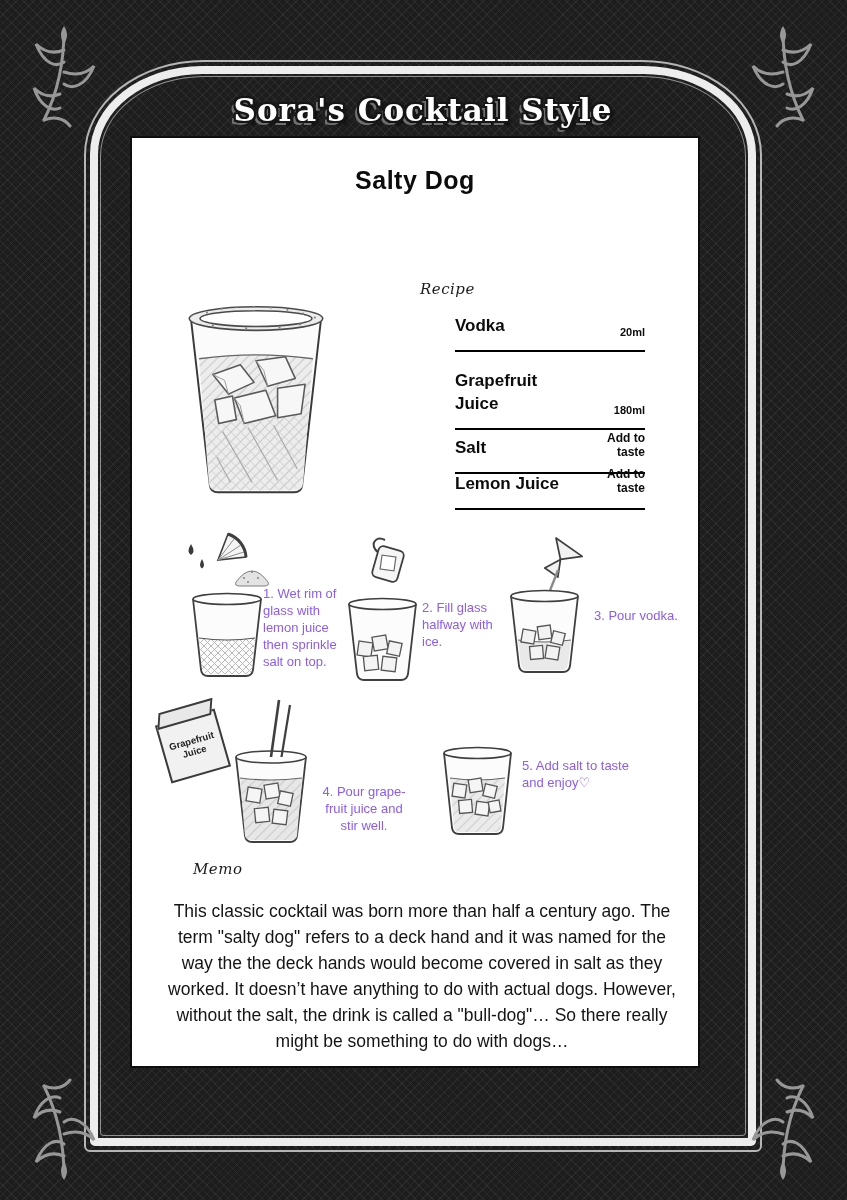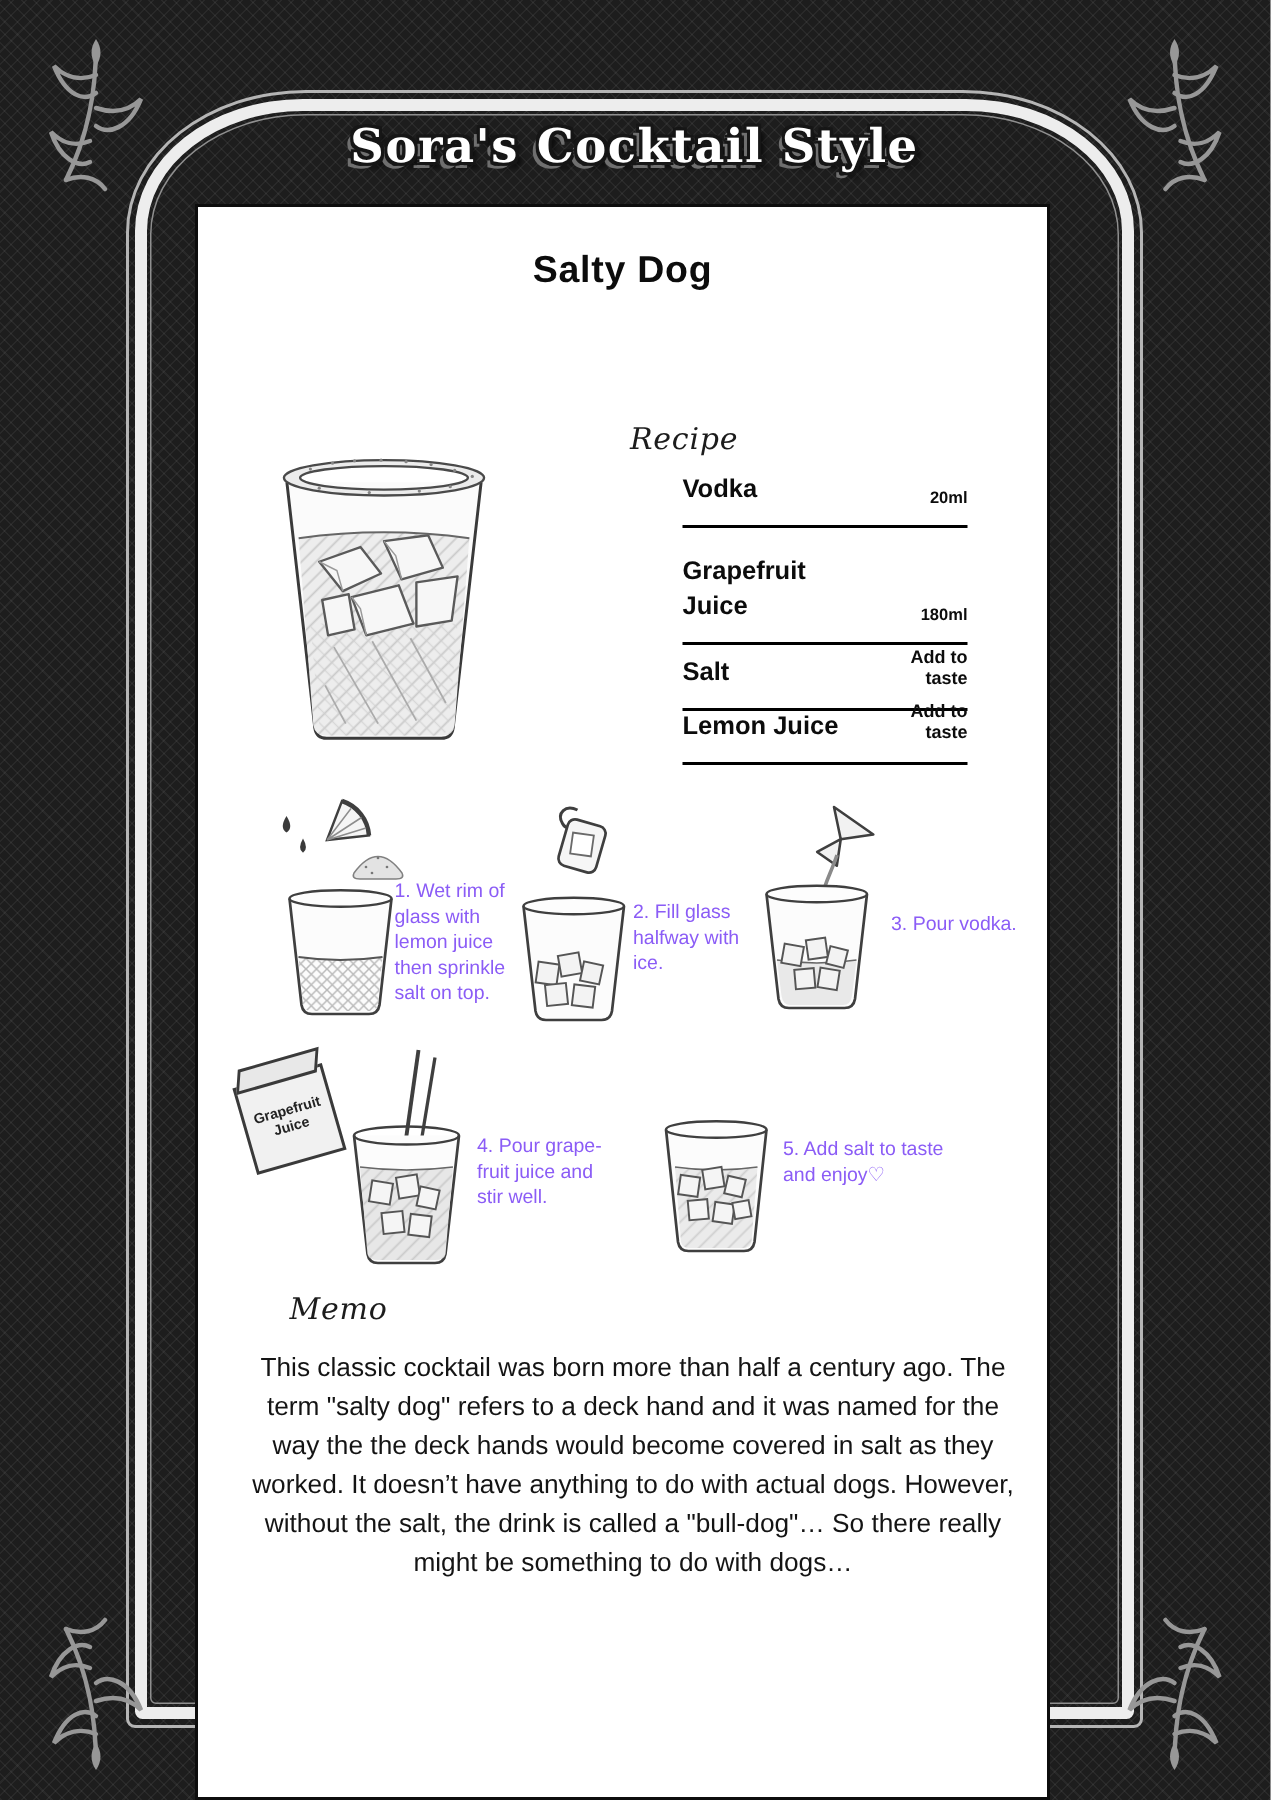--- a/index.html
+++ b/index.html
@@ -24,40 +24,40 @@
   .o-br { right: 20px; bottom: 18px; transform: scale(-1,-1); }
 
   
   .frame-outer { position: absolute; left: 84px; top: 60px; width: 678px; height: 1092px;
     border: 2px solid #b5b5b5; border-radius: 120px 120px 6px 6px / 95px 95px 6px 6px; z-index: 1; }
   .frame-band { position: absolute; inset: 4px; border: 8px solid #ededed;
     border-radius: 112px 112px 5px 5px / 88px 88px 5px 5px; }
   .frame-inner { position: absolute; inset: 2px; border: 1px solid #8f8f8f;
     border-radius: 104px 104px 4px 4px / 80px 80px 4px 4px; }
 
-  .page-title { position: absolute; left: 84px; top: 80px; width: 678px; z-index: 5;
+  .page-title { position: absolute; left: 84px; top: 92px; width: 678px; z-index: 5;
     text-align: center; font-family: "DejaVu Serif", serif; font-weight: bold;
     font-size: 31px; letter-spacing: 1px; color: #ffffff;
     text-shadow:
       -2px -2px 0 #161616, 0 -2px 0 #161616, 2px -2px 0 #161616,
       -2px 0 0 #161616, 2px 0 0 #161616,
       -2px 2px 0 #161616, 0 2px 0 #161616, 2px 2px 0 #161616,
       -4px 4px 0 #6f6f6f, 4px 4px 3px rgba(0,0,0,.55); }
 
   
-  .card { position: absolute; left: 130px; top: 136px; width: 570px; height: 1064px;
+  .card { position: absolute; left: 130px; top: 136px; width: 570px; height: 932px;
     background: #ffffff; border: 2px solid #0d0d0d; z-index: 4; }
 
   .drink-title { position: absolute; top: 28px; left: 0; width: 100%; text-align: center;
     font-size: 25px; font-weight: bold; color: #0c0c0c; letter-spacing: .5px; }
 
   .main-glass { position: absolute; left: 45px; top: 158px; width: 158px; height: 208px; }
 
   .script-head { position: absolute; font-family: "DejaVu Serif", serif; font-style: italic;
-    font-size: 20px; color: #1c1c1c; letter-spacing: .5px; }
+    font-size: 15px; color: #1c1c1c; letter-spacing: .5px; }
   .recipe-heading { left: 288px; top: 142px; }
   .memo-heading { left: 61px; top: 722px; }
 
   .recipe-list { position: absolute; left: 323px; top: 178px; width: 190px; }
   .r-row { display: flex; justify-content: space-between; align-items: flex-end;
     border-bottom: 2px solid #000; padding-bottom: 12px; }
   .r-row.r1 { height: 36px; }
   .r-row.r2 { margin-top: 22px; height: 56px; }
   .r-row.r3 { height: 44px; }
   .r-row.r4 { height: 36px; }
@@ -69,21 +69,21 @@
   .s1 { left: 46px;  top: 392px; width: 100px; height: 150px; }
   .s2 { left: 212px; top: 396px; width: 78px;  height: 150px; }
   .s3 { left: 368px; top: 398px; width: 95px;  height: 138px; }
   .s4 { left: 98px;  top: 560px; width: 82px;  height: 150px; z-index: 2; }
   .s5 { left: 308px; top: 606px; width: 76px;  height: 96px; }
 
   .cap { position: absolute; font-size: 13px; line-height: 1.3; color: #8b5cf6; }
   .c1 { left: 131px; top: 448px; width: 82px; }
   .c2 { left: 290px; top: 462px; width: 82px; }
   .c3 { left: 462px; top: 470px; width: 100px; }
-  .c4 { left: 186px; top: 618px; width: 92px; }
+  .c4 { left: 186px; top: 646px; width: 92px; text-align: center; }
   .c5 { left: 390px; top: 620px; width: 118px; }
 
   .carton { position: absolute; left: 30px; top: 578px; width: 62px; height: 60px;
     border: 2px solid #3a3a3a; background: #f1f1f1; transform: rotate(-16deg); z-index: 1;
     display: flex; align-items: center; justify-content: center; text-align: center; }
   .carton::before { content: ""; position: absolute; top: -13px; left: 2px; width: 52px; height: 12px;
     border: 2px solid #3a3a3a; background: #e8e8e8; transform: skewX(-20deg); }
   .carton span { font-size: 9.5px; font-weight: bold; line-height: 1.2; color: #222; width: 52px; }
 
   .memo-body { position: absolute; left: 32px; top: 760px; width: 516px;

